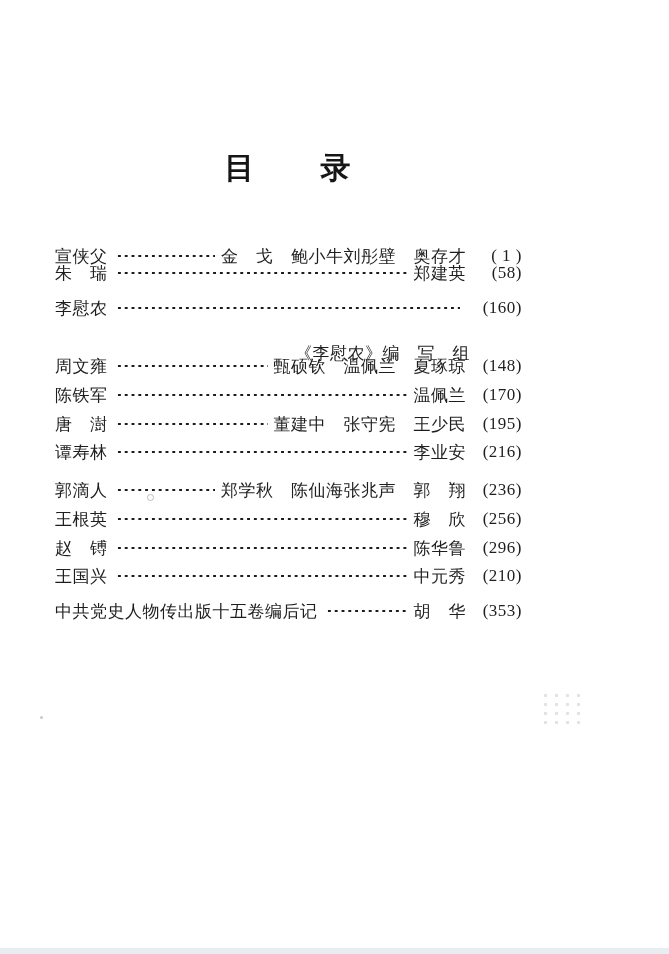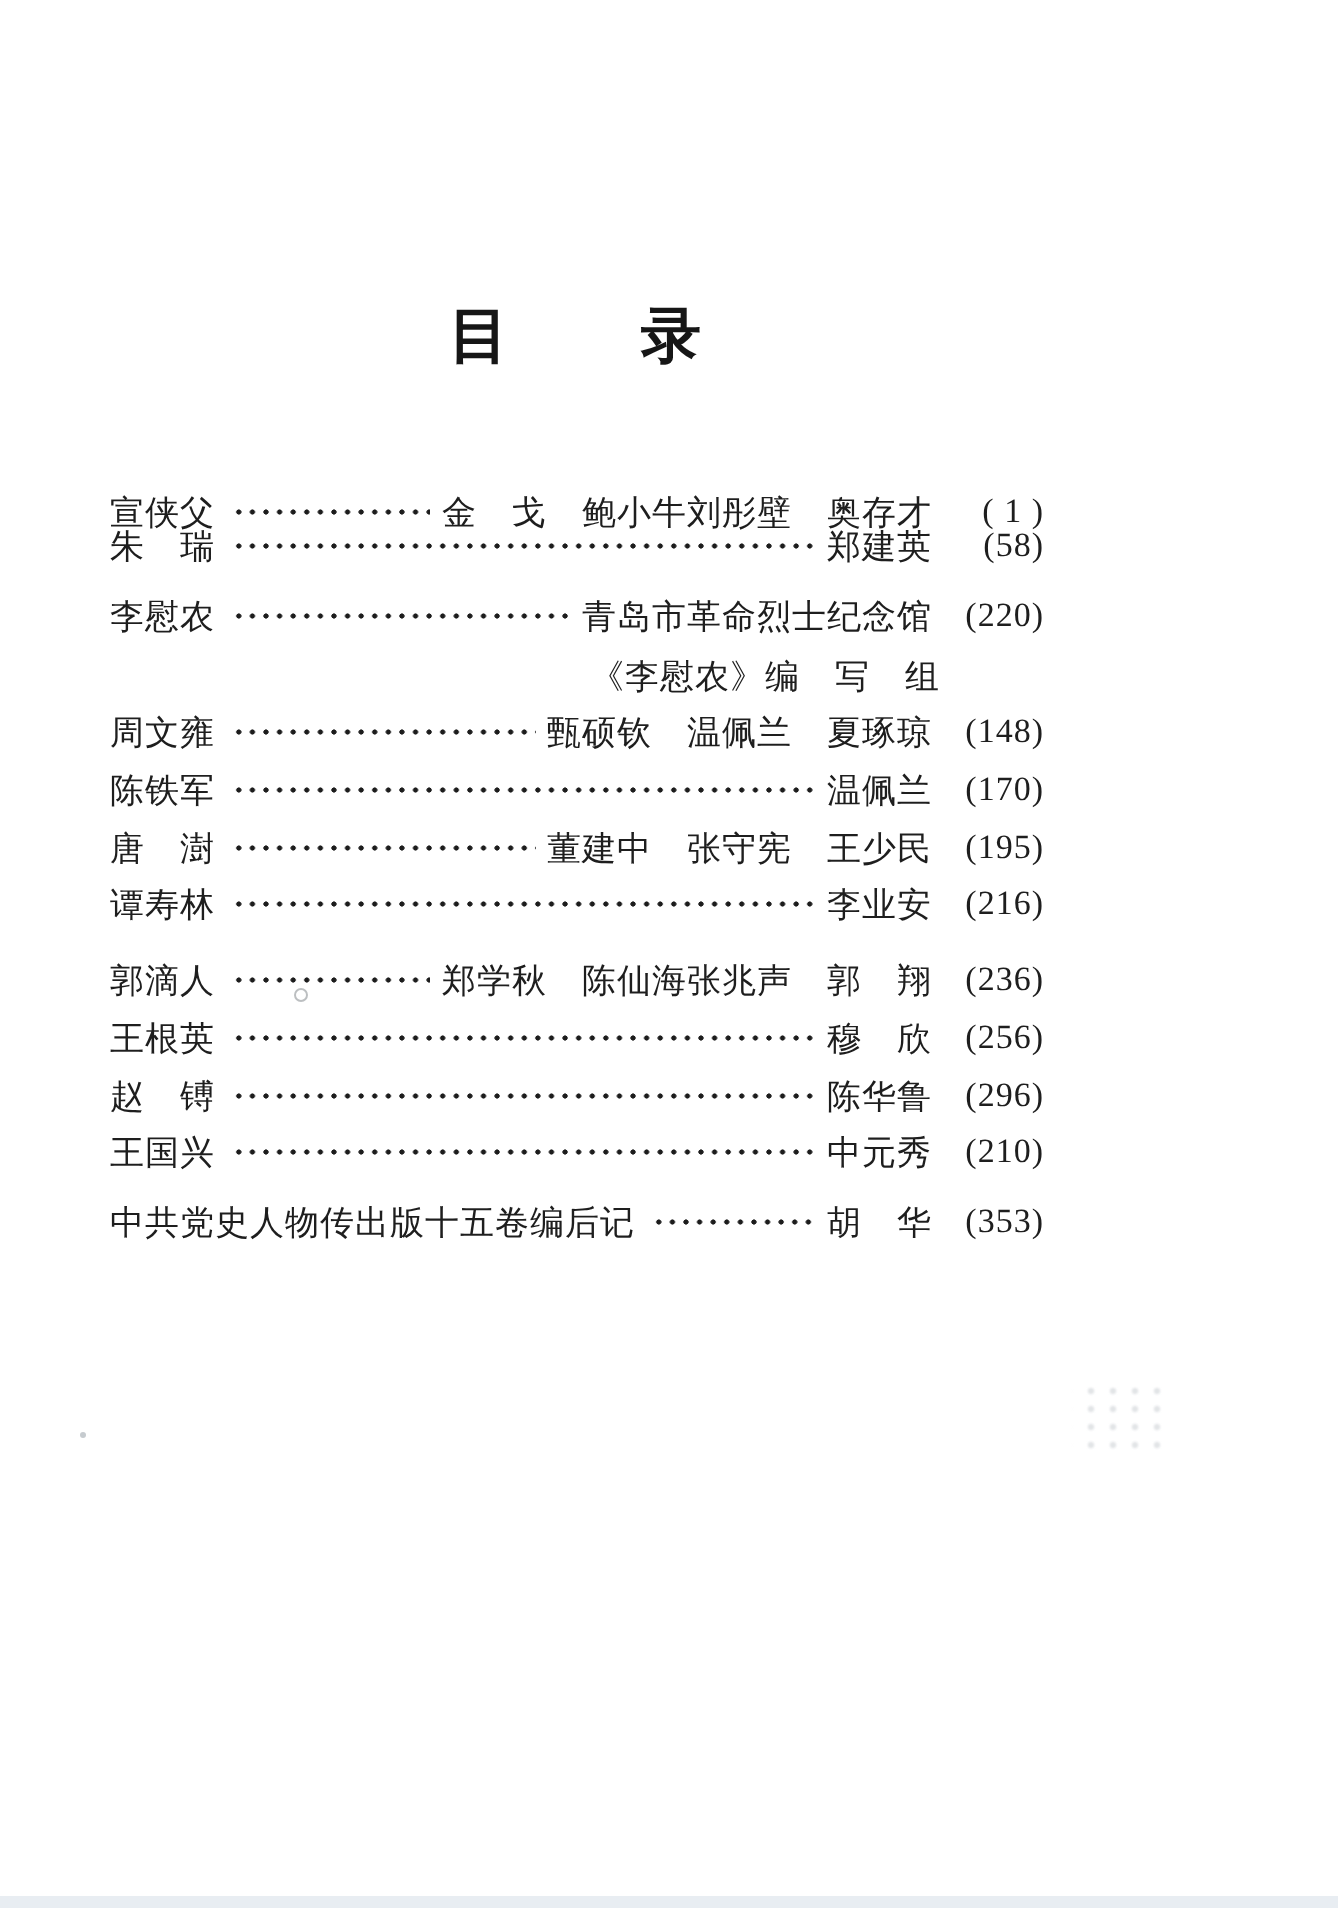--- a/index.html
+++ b/index.html
@@ -133,24 +133,23 @@
     <div class="row" style="top:264px">
       <span class="name">朱　瑞</span>
       <span class="dots"></span>
       <span class="authors">郑建英</span>
       <span class="pageno">(58)</span>
     </div>
 
     <div class="row" style="top:299px">
       <span class="name">李慰农</span>
       <span class="dots"></span>
-      <span class="authors">青岛市革命烈士纪念馆</span>
-      <span class="pageno">(220)</span>
-    </div>
-    <div class="subline" style="top:327px">《李慰农》编　写　组</div>
+      <span class="pageno">(160)</span>
+    </div>
+    <div class="subline" style="top:342px">《李慰农》编　写　组</div>
 
     <div class="row" style="top:357px">
       <span class="name">周文雍</span>
       <span class="dots"></span>
       <span class="authors">甄硕钦　温佩兰　夏琢琼</span>
       <span class="pageno">(148)</span>
     </div>
 
     <div class="row" style="top:386px">
       <span class="name">陈铁军</span>

